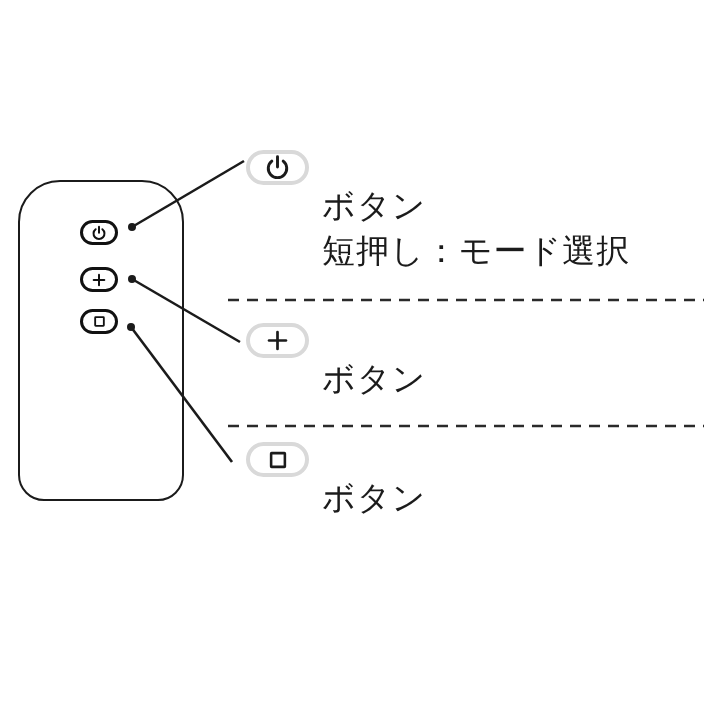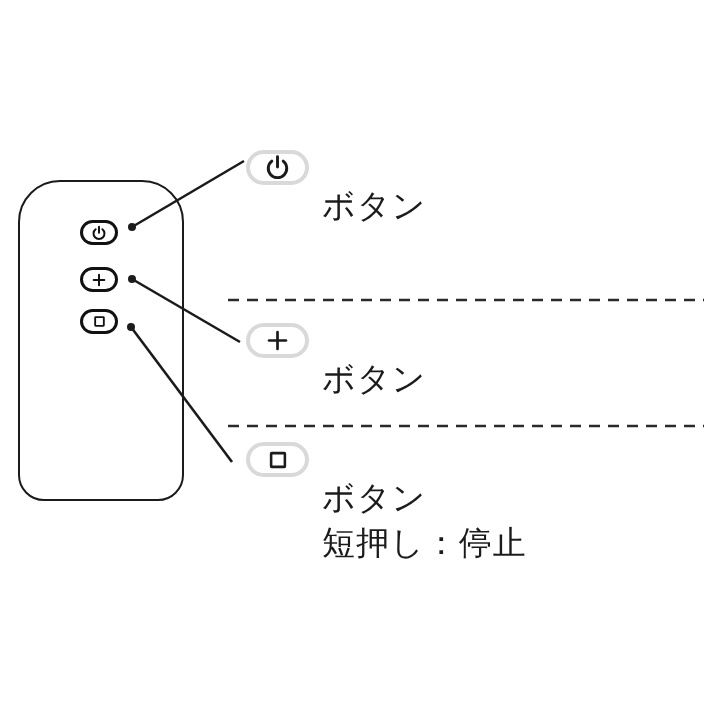--- a/index.html
+++ b/index.html
@@ -133,20 +133,21 @@
 
   <div class="legend-entry entry-1">
     <div class="pill">
       <svg class="icon" width="27" height="27" viewBox="0 0 24 24" fill="none" stroke="#1b1b1b" stroke-width="2.6" stroke-linecap="round">
         <path d="M6.95 6.34 A8.2 8.2 0 1 0 17.05 6.34"></path>
         <line x1="12" y1="2.5" x2="12" y2="11.5"></line>
       </svg>
     </div>
     <div class="entry-text">
       <div>ボタン</div>
+      <div>短押し：モード選択</div>
     </div>
   </div>
 
   <div class="legend-entry entry-2">
     <div class="pill">
       <svg class="icon" width="27" height="27" viewBox="0 0 24 24" fill="none" stroke="#1b1b1b" stroke-width="2.4" stroke-linecap="round">
         <line x1="12" y1="4.5" x2="12" y2="19.5"></line>
         <line x1="4.5" y1="12" x2="19.5" y2="12"></line>
       </svg>
     </div>
@@ -156,17 +157,16 @@
   </div>
 
   <div class="legend-entry entry-3">
     <div class="pill">
       <svg class="icon" width="22" height="22" viewBox="0 0 24 24" fill="none" stroke="#1b1b1b" stroke-width="2.8">
         <rect x="4.5" y="4.5" width="15" height="15" rx="0.5"></rect>
       </svg>
     </div>
     <div class="entry-text">
       <div>ボタン</div>
-      <div>短押し：停止</div>
     </div>
   </div>
 
 </div>
 
 </body></html>

